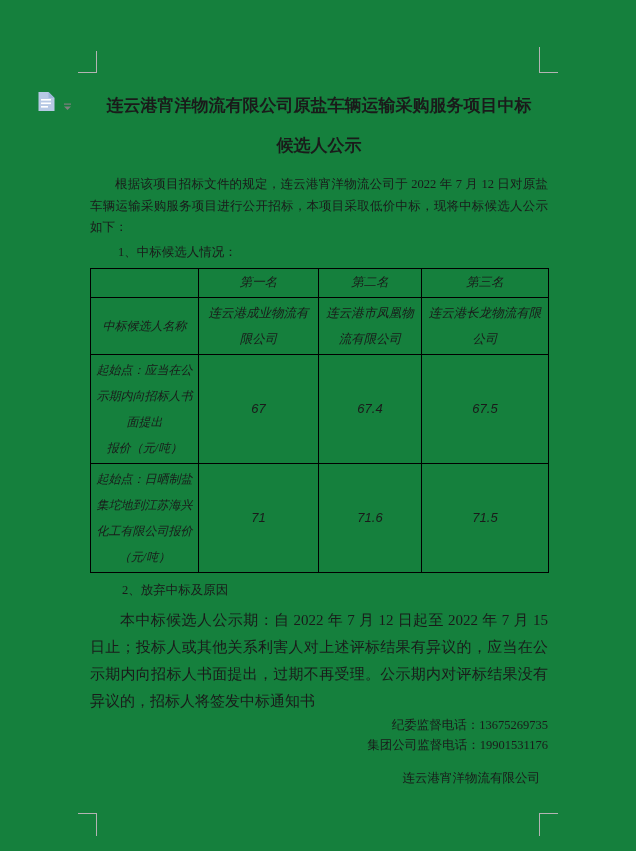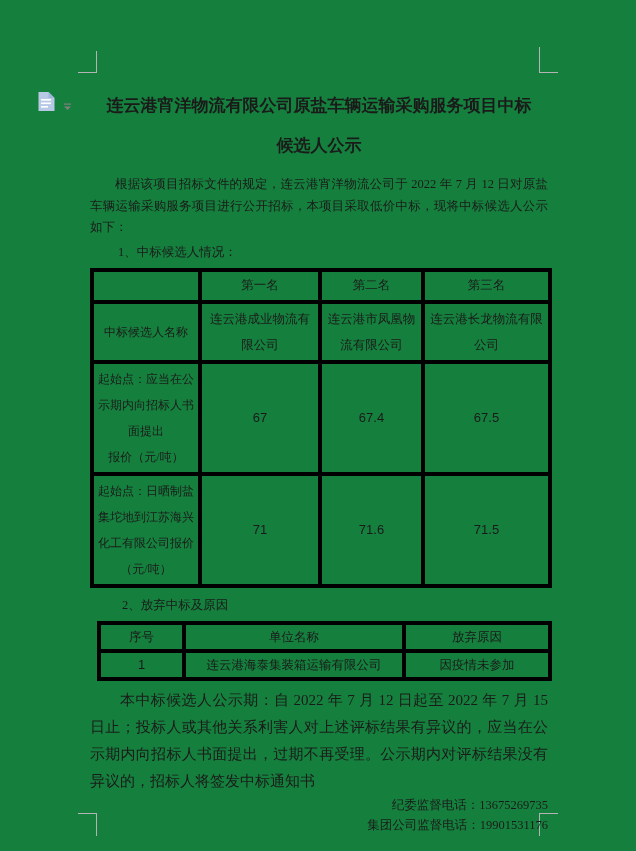--- a/index.html
+++ b/index.html
@@ -28,21 +28,21 @@
     text-align:center;font-weight:bold;font-size:17px;line-height:40px;
     margin:0;padding:0 10px;
   }
   p{margin:0;}
   .intro{font-size:12.5px;line-height:21.5px;text-indent:2em;margin-top:8px;text-align:justify;}
   .h-num{font-size:12.5px;line-height:22px;margin-top:2px;}
   .ind28{padding-left:28px;}
   .ind32{padding-left:32px;}
 
   table{border-collapse:collapse;table-layout:fixed;font-size:12.5px;}
-  td{border:4px solid #000000;text-align:center;vertical-align:middle;padding:2px 4px;overflow:hidden;}
+  td{border:1px solid #000000;text-align:center;vertical-align:middle;padding:2px 4px;overflow:hidden;font-style:italic;}
   .t1{width:458px;margin-top:5px;}
   .t1 .hdr td{height:24px;}
   .t1 .name-row td{height:48px;line-height:26px;}
   .t1 .price-row-1 td{height:82px;}
   .t1 .price-row-2 td{height:84px;}
   .label-cell{white-space:pre-line;line-height:26px;font-size:12px;}
   .num{font-family:"Liberation Sans","DejaVu Sans",sans-serif;font-size:13px;}
   .t2{width:451px;margin-left:7px;margin-top:5px;}
   .t2 td{height:20px;line-height:20px;}
 
@@ -117,39 +117,20 @@
         <td class="label-cell">起始点：日晒制盐集坨地到江苏海兴化工有限公司报价（元/吨）</td>
         <td class="num">71</td>
         <td class="num">71.6</td>
         <td class="num">71.5</td>
       </tr>
     </tbody>
       </table>
 
     <p class="h-num ind32" style="margin-top:6px;">2、放弃中标及原因</p>
 
-    <table class="t2">
-      <colgroup>
-          <col style="width:85px">
-          <col style="width:220px">
-          <col style="width:146px">
-        </colgroup>
-      <tbody>
-          <tr>
-        <td>序号</td>
-        <td>单位名称</td>
-        <td>放弃原因</td>
-      </tr>
-      <tr>
-        <td class="num">1</td>
-        <td>连云港海泰集装箱运输有限公司</td>
-        <td>因疫情未参加</td>
-      </tr>
-    </tbody>
-      </table>
 
 
     <p class="notice">本中标候选人公示期：自 2022 年 7 月 12 日起至 2022 年 7 月 15 日止；投标人或其他关系利害人对上述评标结果有异议的，应当在公示期内向招标人书面提出，过期不再受理。公示期内对评标结果没有异议的，招标人将签发中标通知书</p>
 
     <p class="phone">纪委监督电话：13675269735</p>
     <p class="phone">集团公司监督电话：19901531176</p>
 
     <div class="sig-block">
       <p>连云港宵洋物流有限公司</p>
 

